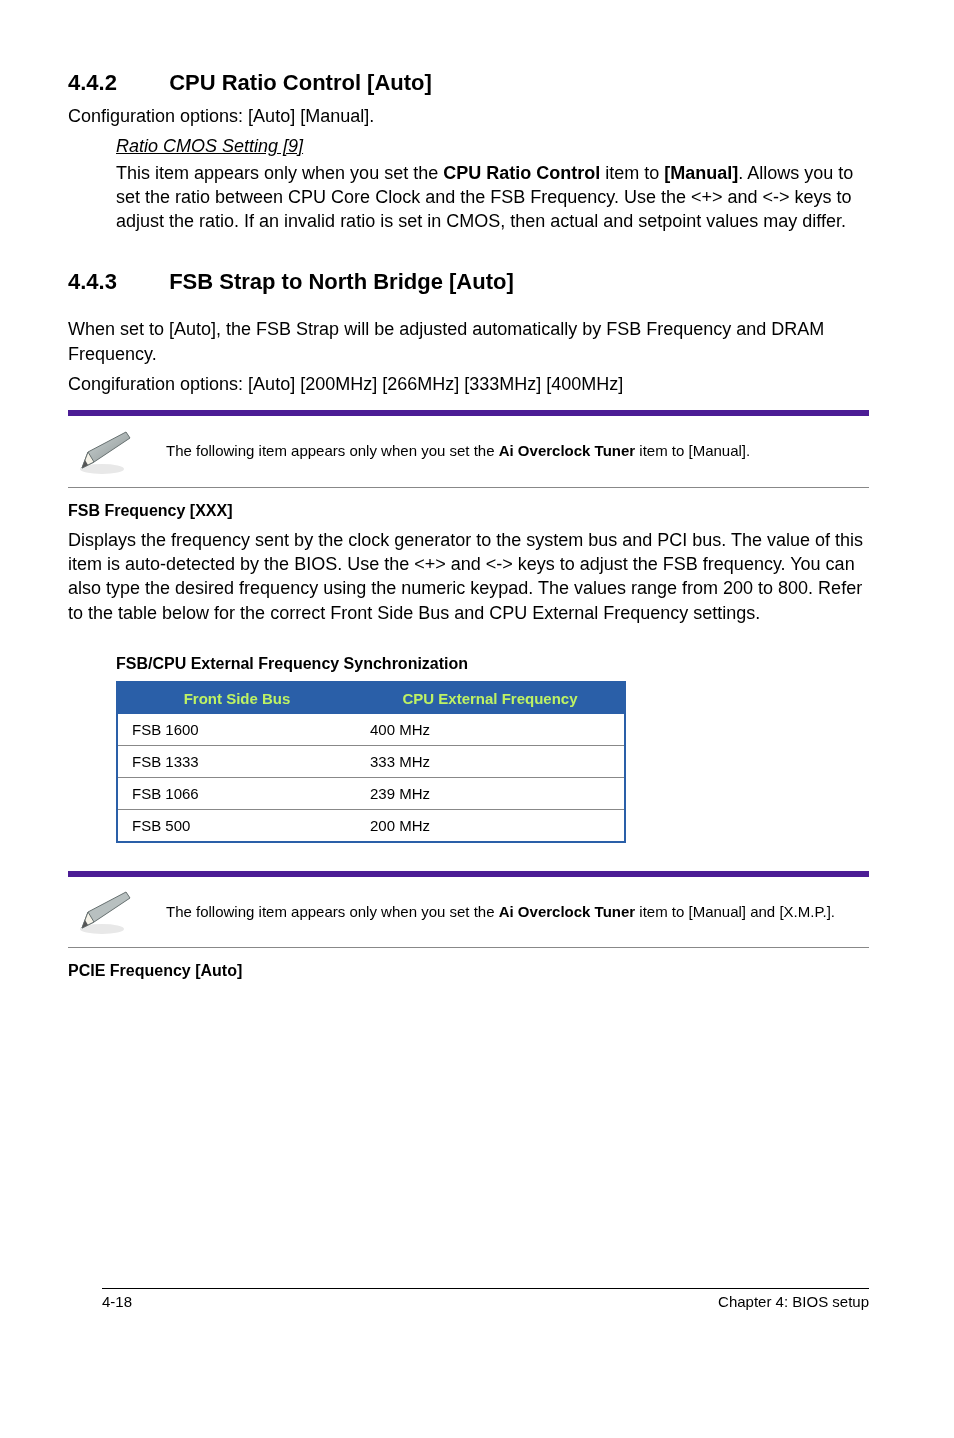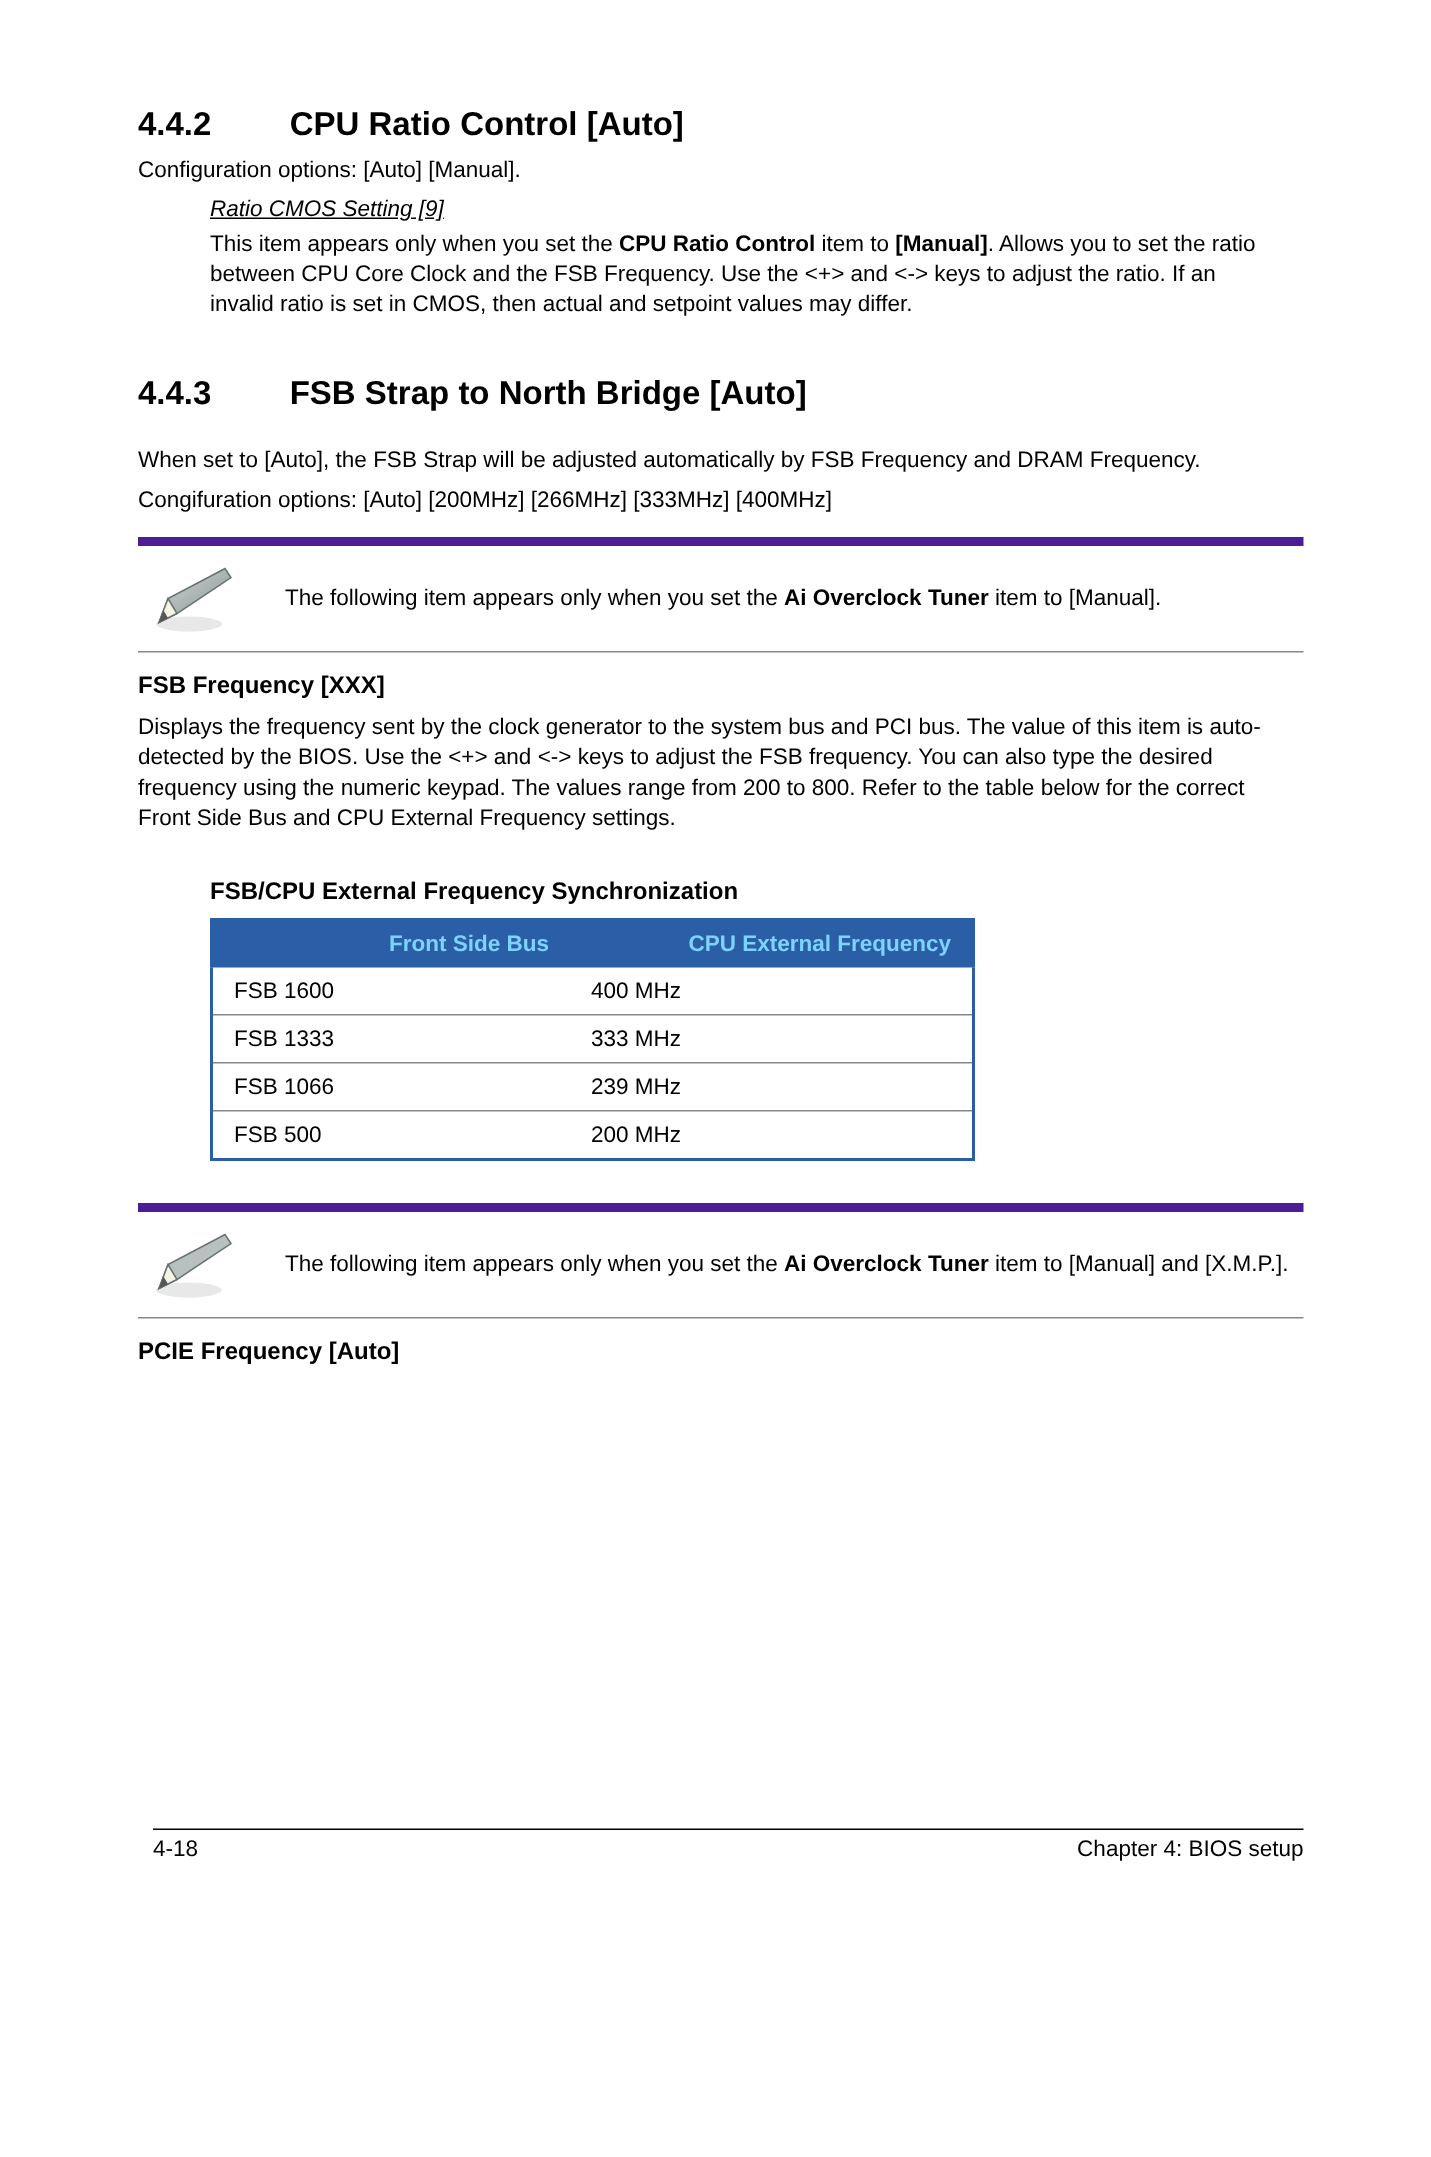--- a/index.html
+++ b/index.html
@@ -4,34 +4,34 @@
   <style>
     body {
       margin: 0;
       padding: 0;
       font-family: Arial, Helvetica, sans-serif;
       color: #000;
       background: #fff;
       width: 954px;
     }
     .page {
-      padding: 70px 85px 40px 92px;
+      padding: 70px 85px 40px 68px;
       box-sizing: border-box;
     }
     .h2 {
       font-size: 22px;
       font-weight: bold;
       margin: 0 0 8px 0;
     }
     .h2 .num {
       display: inline-block;
       min-width: 95px;
     }
     .body-text {
-      font-size: 15px;
+      font-size: 18px;
       line-height: 1.35;
       margin: 0 3px 6px 0;
     }
     .indented {
       margin-left: 48px;
       margin-right: 10px;
     }
     .underline-italic {
       font-style: italic;
       text-decoration: underline;
@@ -72,23 +72,23 @@
     }
     .freq-table {
       border-collapse: collapse;
       margin-left: 48px;
       margin-top: 6px;
       width: 510px;
       border: 2px solid #2a5fa8;
     }
     .freq-table th {
       background: #2a5fa8;
-      color: #7dd3fc;
+      color: #bef264;
       font-weight: bold;
-      text-align: right;
+      text-align: center;
       padding: 7px 14px;
       font-size: 15px;
     }
     .freq-table td {
       border-bottom: 1px solid #888;
       padding: 7px 14px;
       font-size: 15px;
     }
     .freq-table tr:last-child td {
       border-bottom: none;

